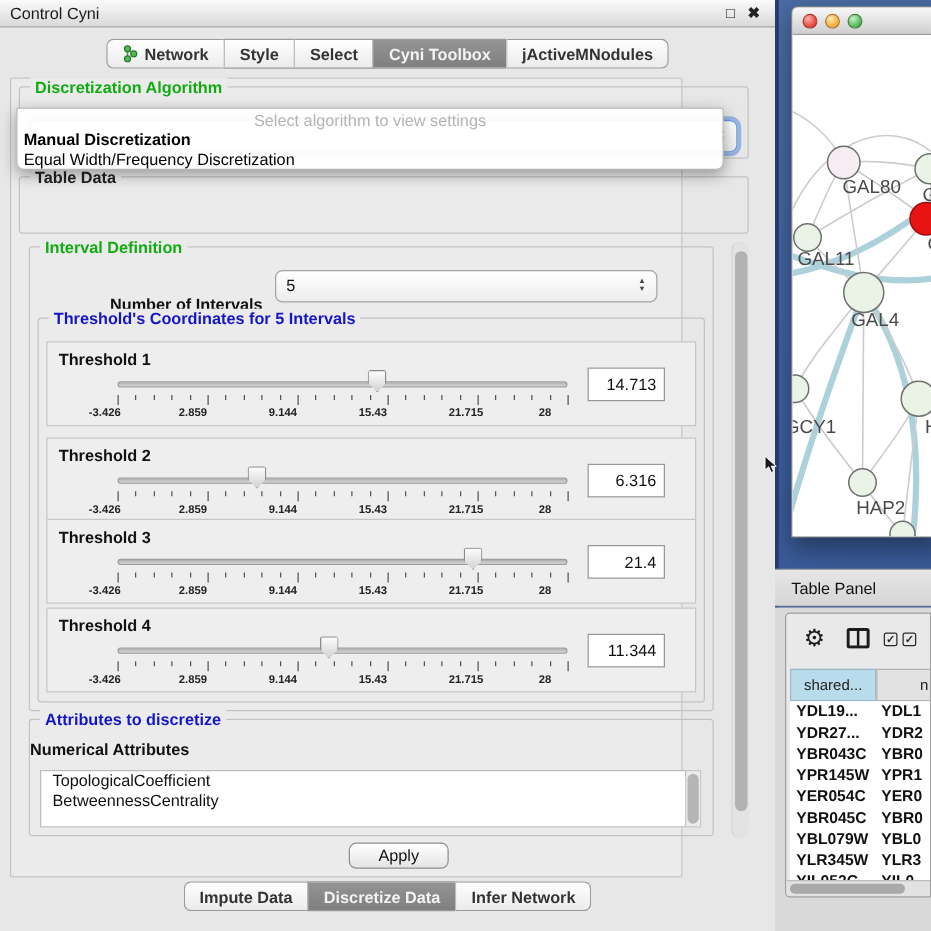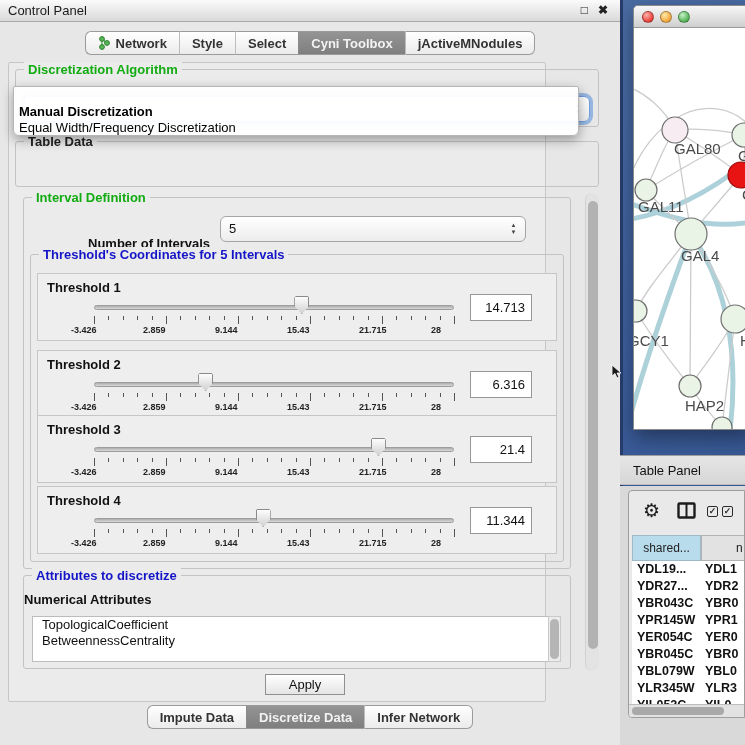--- a/index.html
+++ b/index.html
@@ -71,22 +71,22 @@
 
   
   #attr-list { position:absolute; left:8px; top:40px; width:520px; height:46px;
     background:#ffffff; border:1px solid #bcbcbc; overflow:hidden; }
   .attr-item { height:16px; line-height:16px; padding-left:9px; font-size:13px; color:#111; }
   #attr-vscroll { position:absolute; right:9px; top:40px; width:13px; height:46px;
     background:#ececec; border:1px solid #c9c9c9; }
   #attr-vscroll .thumb { position:absolute; left:1px; top:2px; width:9px; height:40px;
     background:#b5b5b5; border-radius:5px; }
 
-  #apply-btn { position:absolute; left:256px; top:611px; width:80px; height:21px;
-    background:linear-gradient(#ffffff,#e4e4e4); border:1px solid #8f8f8f; border-radius:0;
+  #apply-btn { position:absolute; left:270px; top:611px; width:80px; height:21px;
+    background:linear-gradient(#ffffff,#e4e4e4); border:1px solid #8f8f8f; border-radius:6px;
     font-size:13px; color:#111; text-align:center; line-height:19px; cursor:default; }
 
   
   #algo-popup { position:absolute; left:13px; top:86px; width:566px; height:50px;
     background:rgba(255,255,255,.95); border:1px solid #b5b5b5; border-radius:2px 2px 6px 6px;
     box-shadow:0 4px 12px rgba(0,0,0,.35); z-index:30; }
   #algo-popup .hint { position:absolute; left:0; top:2px; width:100%; text-align:center;
     font-size:13px; color:#b3b3b3; }
   .popup-opt { position:absolute; left:5px; font-size:13px; color:#000; white-space:nowrap; }
   .popup-opt.b0 { top:17px; font-weight:bold; }
@@ -145,21 +145,21 @@
 
   svg text { font-family:"Liberation Sans", sans-serif; }
 </style>
 </head>
 <body>
 
 <div id="app">
 
   <section id="control-panel">
     <div class="cp-titlebar">
-      <span class="cp-title">Control Panel</span>
+      <span class="cp-title">Control Cyni</span>
       <span class="win-ico" id="float-ico">□</span>
       <span class="win-ico" id="close-ico">✖</span>
     </div>
 
     <div class="tab-row" id="top-tabs">
         <div class="tab">
           <svg width="13" height="14" viewBox="0 0 13 14">
             <line x1="4" y1="3" x2="9" y2="7" stroke="#3da03d" stroke-width="1.2"></line>
             <line x1="4" y1="3" x2="4" y2="11" stroke="#3da03d" stroke-width="1.2"></line>
             <circle cx="4" cy="3" r="2.4" fill="#57b857" stroke="#2c7a2c"></circle>
@@ -397,20 +397,21 @@
         </div>
         <div class="tab selected">
           <span>Discretize Data</span>
         </div>
         <div class="tab">
           <span>Infer Network</span>
         </div>
       </div>
 
     <div id="algo-popup">
+      <div class="hint">Select algorithm to view settings</div>
       <div class="popup-opt b0">Manual Discretization</div>
       <div class="popup-opt b1">Equal Width/Frequency Discretization</div>
     </div>
   </section>
 
   <section id="right-side">
     <div class="edge"></div>
 
     <div id="net-window">
       <div id="net-titlebar">

